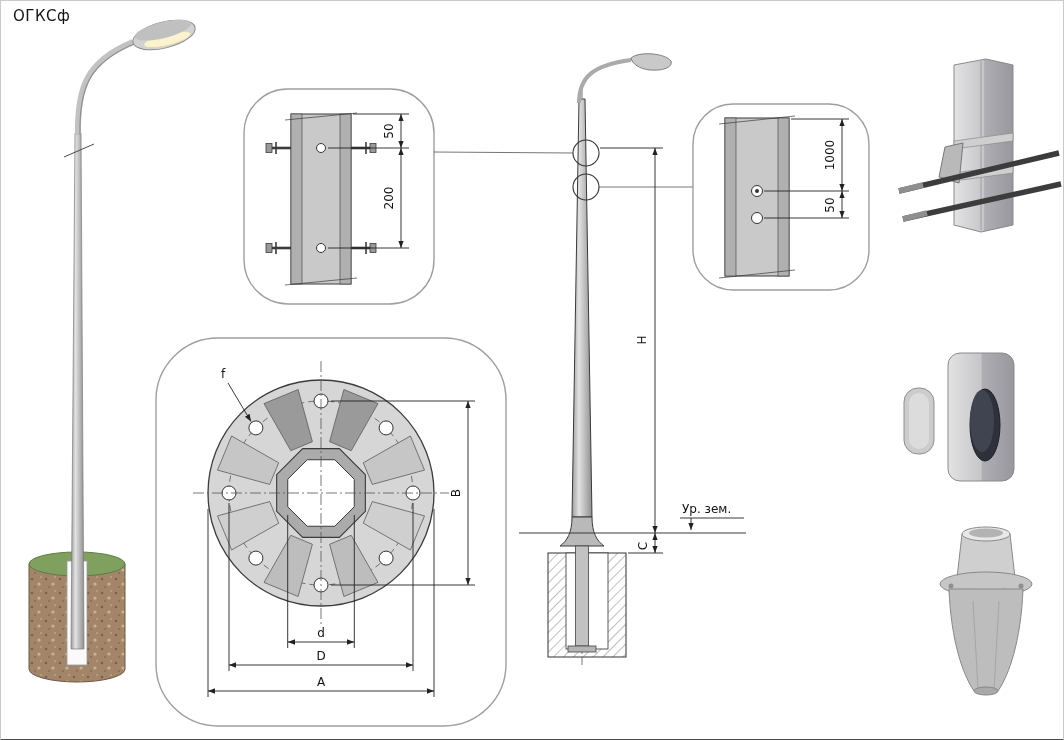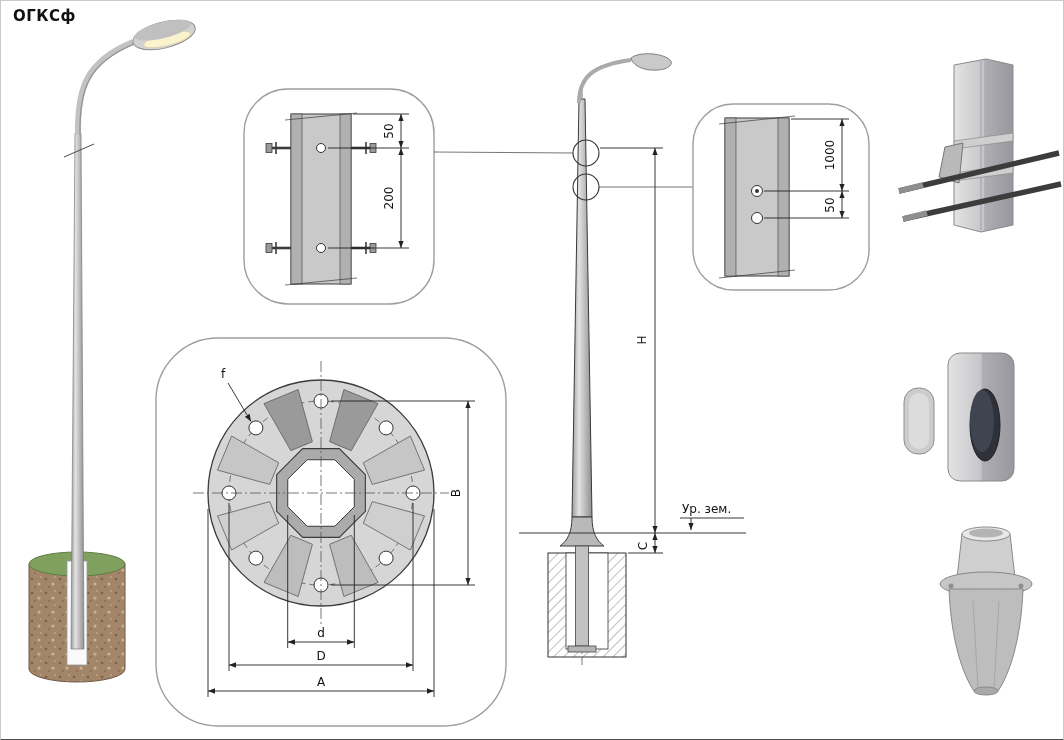--- a/index.html
+++ b/index.html
@@ -2,21 +2,21 @@
 <html><head>
 <meta charset="utf-8">
 <style>
   html,body { margin:0; padding:0; background:#ffffff; }
   .canvas {
     position:relative; width:1062px; height:738px; background:#ffffff;
     border:1px solid #c9c9c9; border-bottom:2px solid #4a4a4a;
     font-family:"DejaVu Sans", sans-serif; overflow:hidden;
   }
   .page-title {
-    position:absolute; left:12px; top:6px; font-size:15px; font-weight:bold;
+    position:absolute; left:12px; top:6px; font-size:15px; font-weight:normal;
     color:#111; letter-spacing:0.5px; z-index:5;
   }
   svg.scene { position:absolute; left:0; top:0; }
   svg text { font-family:"DejaVu Sans", sans-serif; font-size:12px; fill:#111; }
   .ln   { stroke:#3b3b3b; stroke-width:1; fill:none; }
   .thin { stroke:#3b3b3b; stroke-width:0.7; fill:none; }
   .dim  { stroke:#222; stroke-width:0.9; fill:none; }
   .cl   { stroke:#555; stroke-width:0.8; fill:none; stroke-dasharray:11 3 2 3; }
   .callout { fill:#ffffff; stroke:#9e9e9e; stroke-width:1.4; }
 </style>

